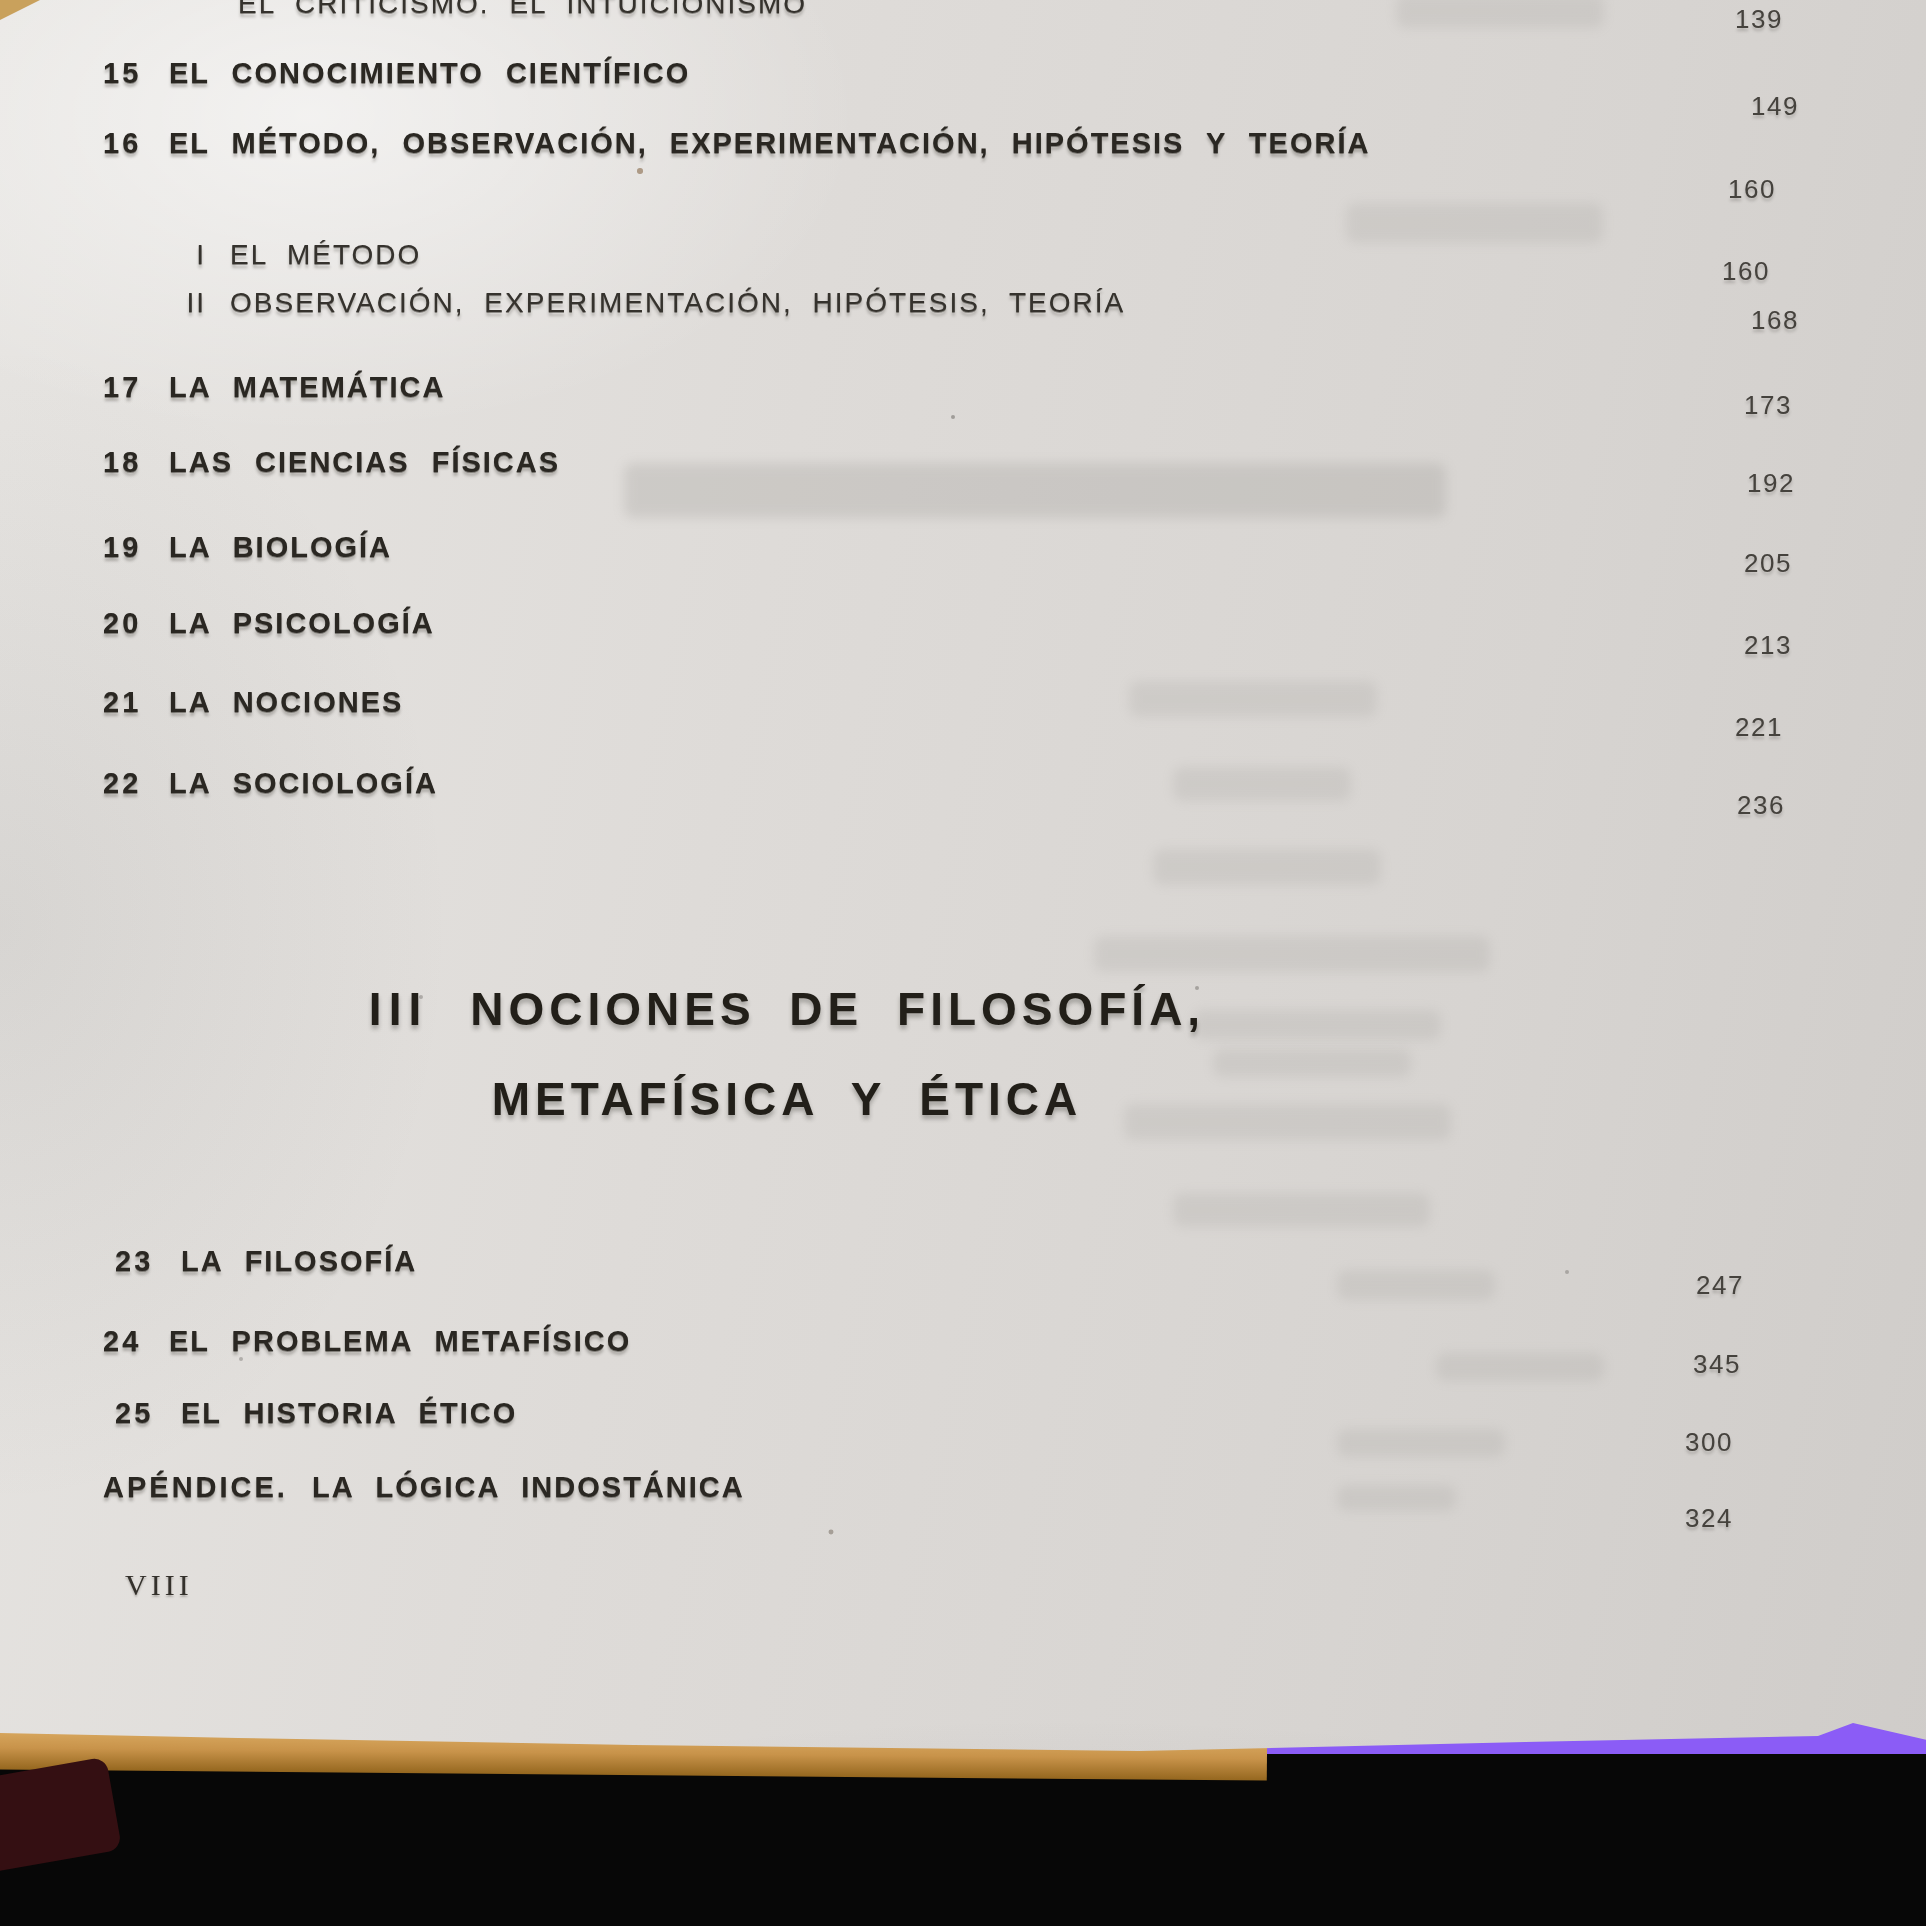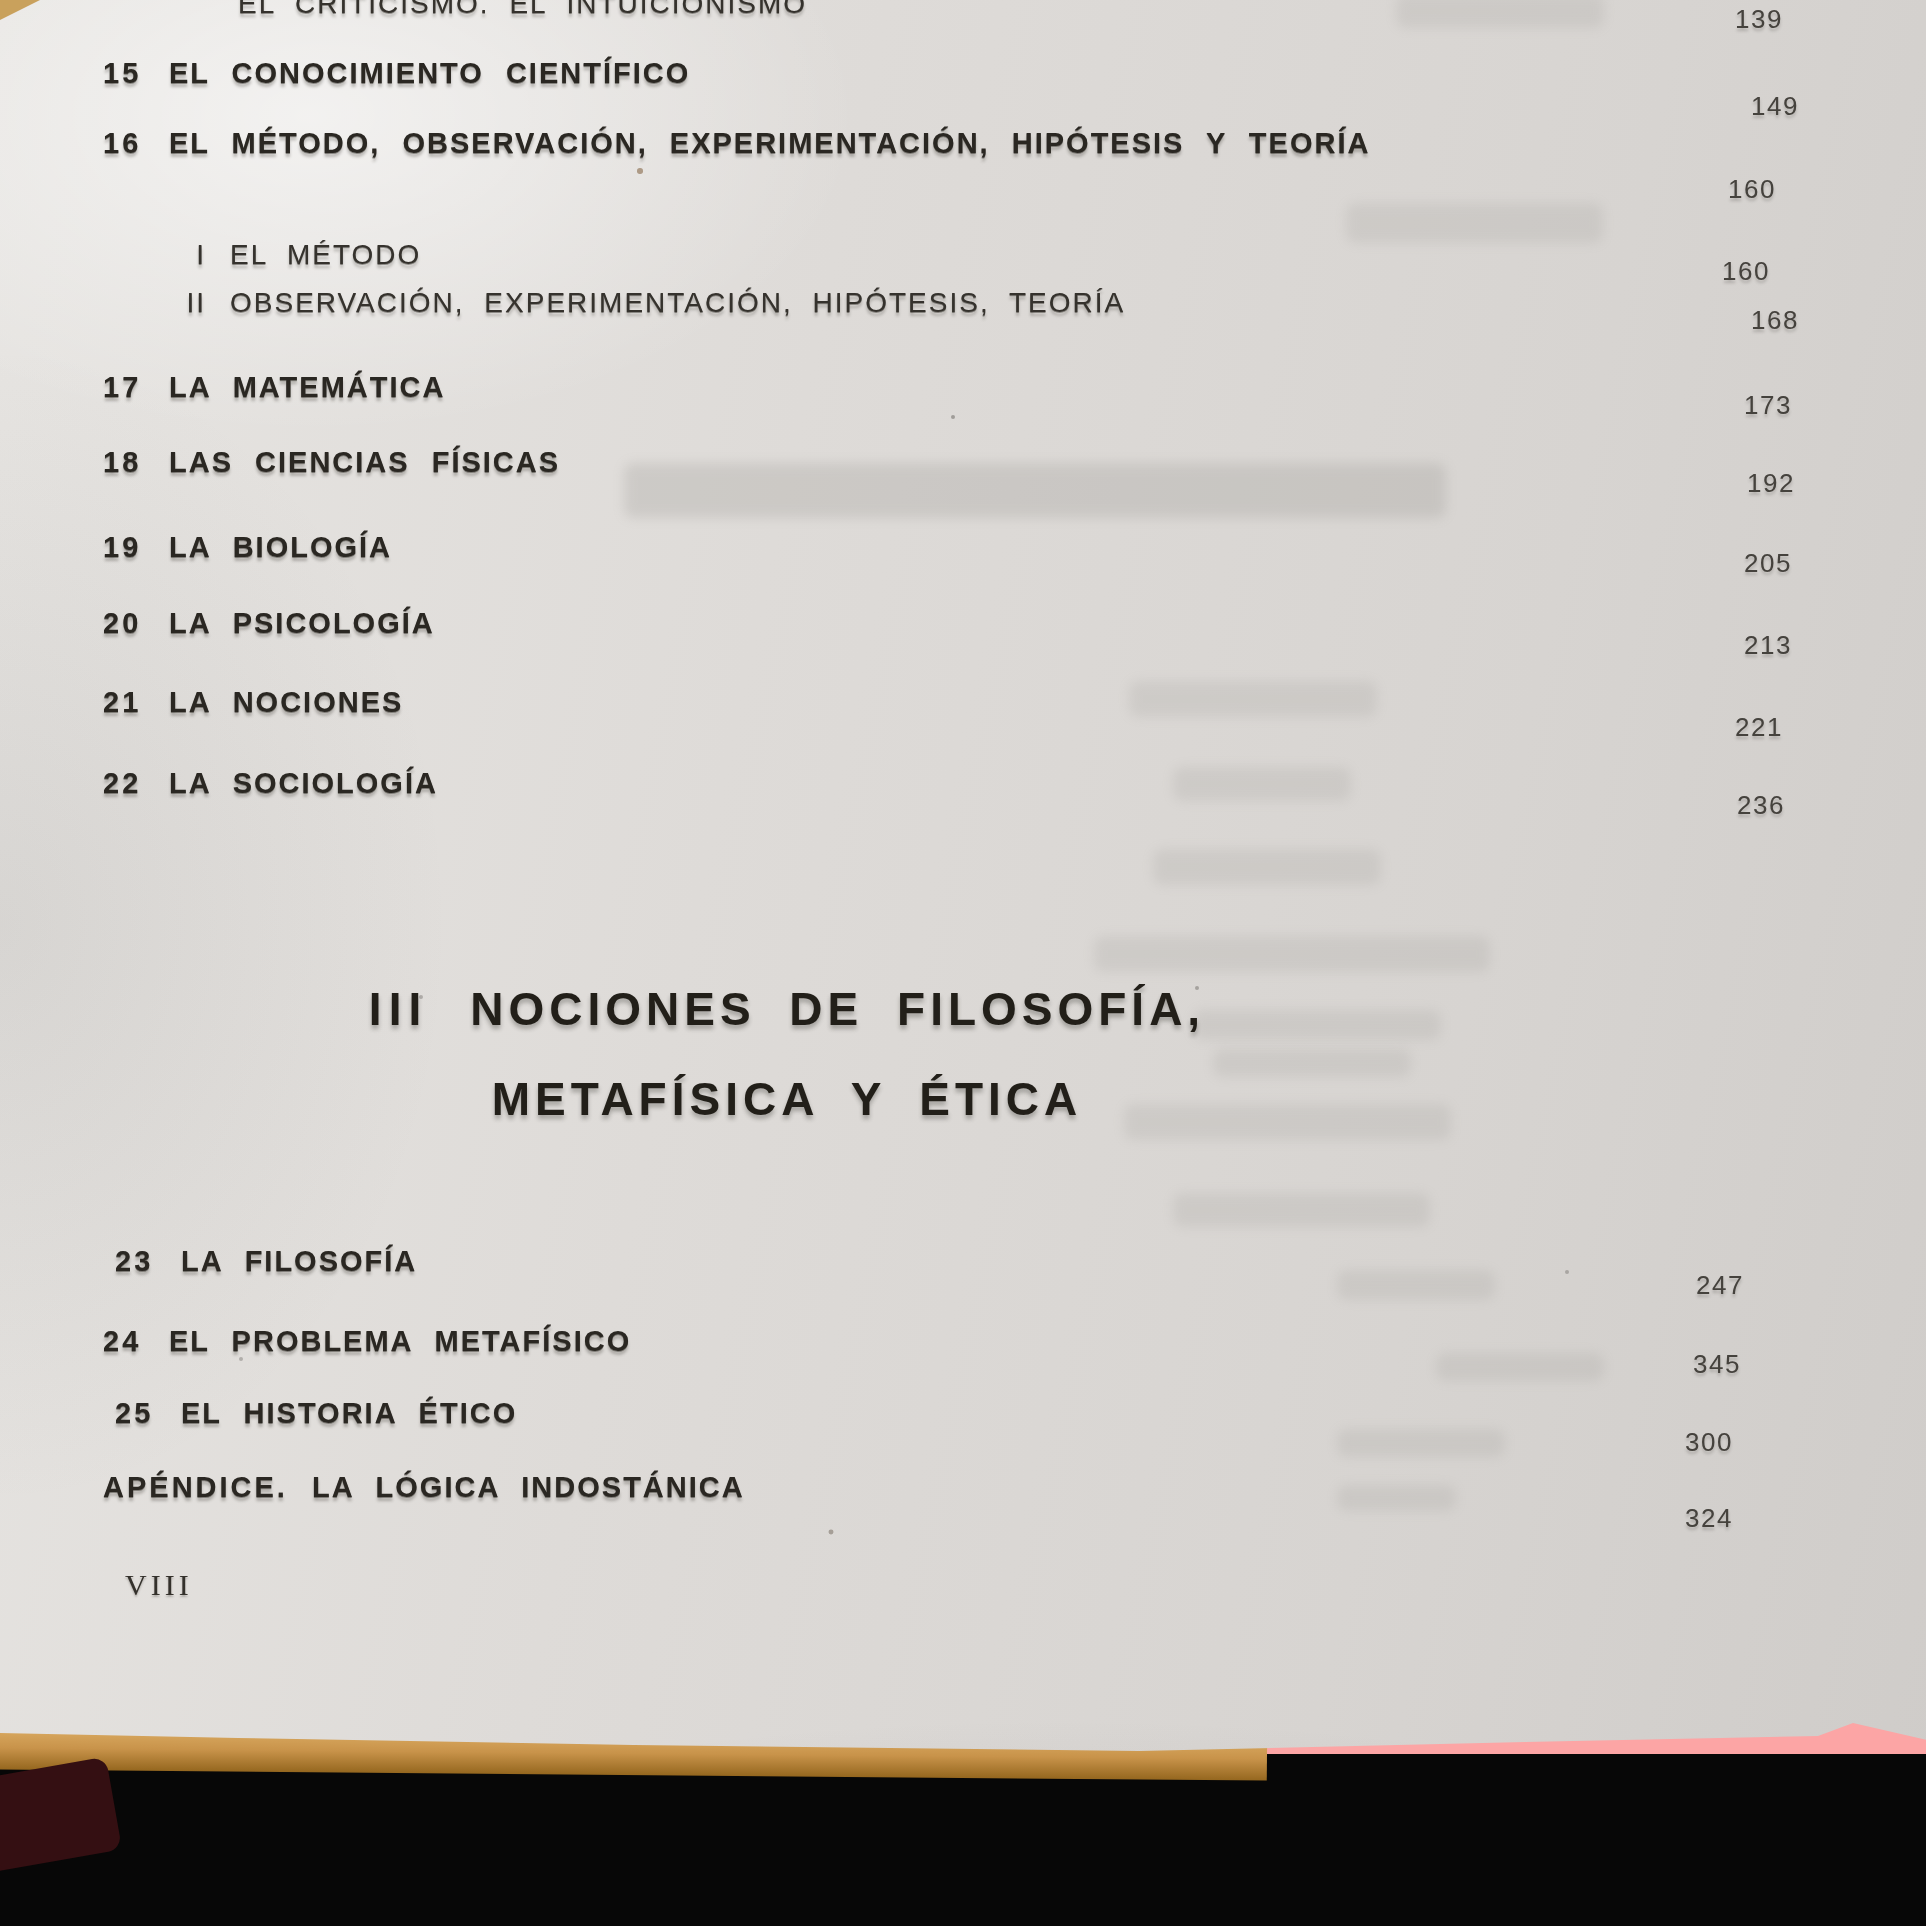--- a/index.html
+++ b/index.html
@@ -1,17 +1,17 @@
 <!DOCTYPE html>
 <html><head>
 <meta charset="utf-8">
 <style>
   html,body{margin:0;padding:0;background:#0a0a0a;}
   .stage{position:relative;width:1927px;height:1927px;overflow:hidden;
-         background:#fca5a5;font-family:"Liberation Sans",sans-serif;}
+         background:#8b5cf6;font-family:"Liberation Sans",sans-serif;}
 
   
   .wood-edge{position:absolute;left:-10px;top:1727px;width:1277px;height:48px;
     background:linear-gradient(to bottom,#e2b univ66 0%,#d8a55c 10%,#c08b3e 55%,#93661f 100%);
     background:linear-gradient(to bottom,#e0b269 0%,#c8934a 55%,#95671f 100%);
     transform:rotate(.5deg);}
   .wood-corner{position:absolute;left:0;top:0;width:40px;height:20px;
     background:#c9a15c;clip-path:polygon(0 0,100% 0,0 100%);}
   .maroon-sliver{position:absolute;left:-24px;top:1768px;width:139px;height:94px;
     background:#340f12;border-radius:14px;transform:rotate(-10deg);}

